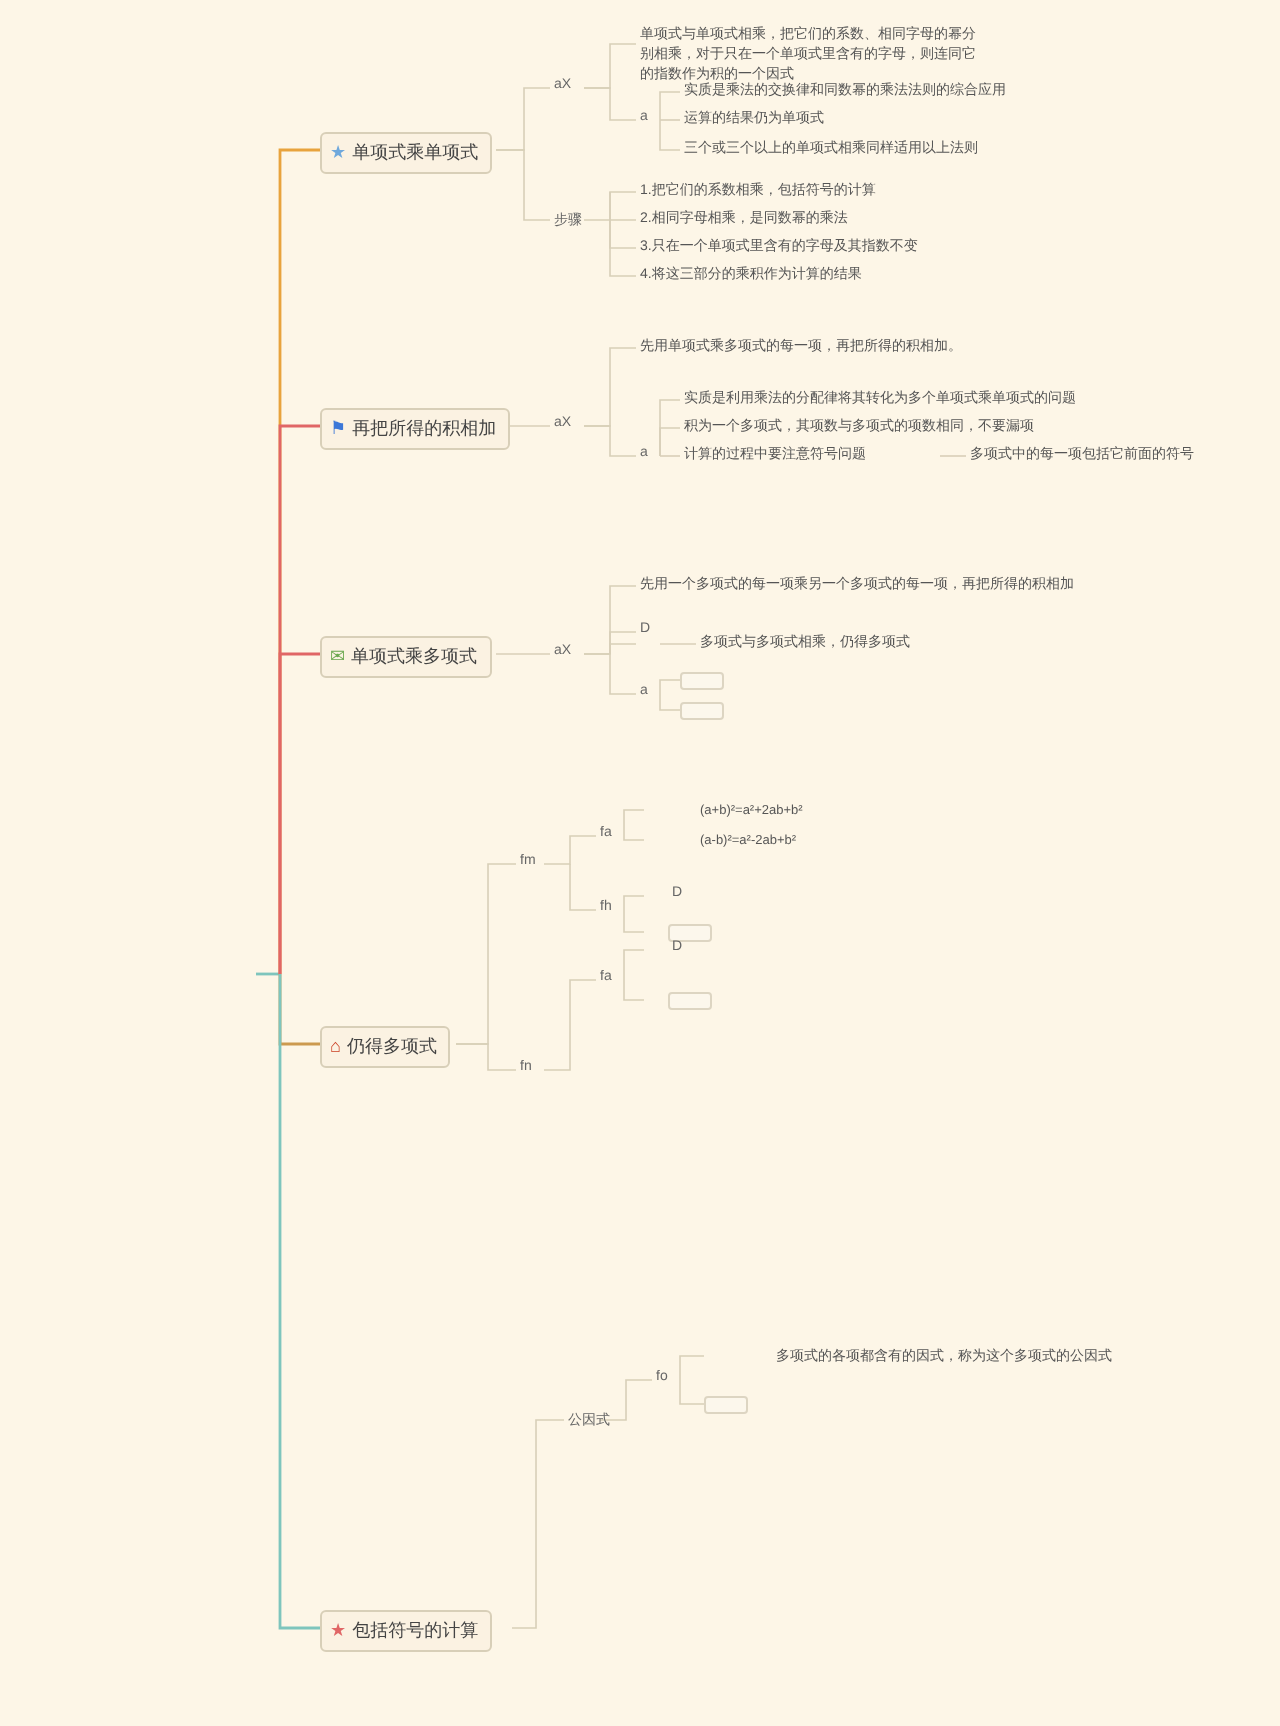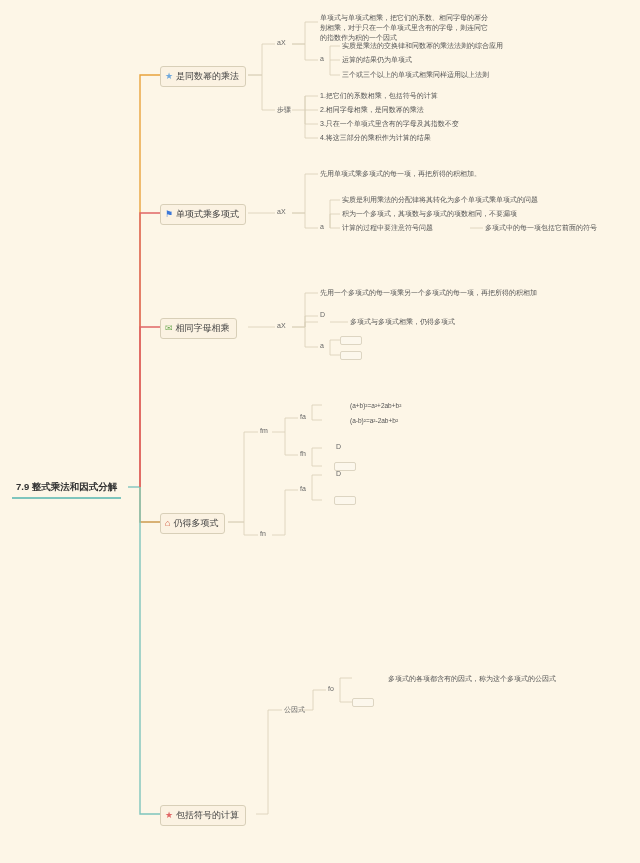--- a/index.html
+++ b/index.html
@@ -146,58 +146,55 @@
     <path d="M272 535 L 285 535 L 285 490 L 298 490" stroke="#d8cfb8" stroke-width="0.8" fill="none"></path>
     <path d="M312 490 L 312 475 L 322 475" stroke="#d8cfb8" stroke-width="0.8" fill="none"></path>
     <path d="M312 490 L 312 500 L 322 500" stroke="#d8cfb8" stroke-width="0.8" fill="none"></path>
 
     <path d="M256 814 L 268 814 L 268 710 L 282 710" stroke="#d8cfb8" stroke-width="0.8" fill="none"></path>
     <path d="M300 710 L 313 710 L 313 690 L 326 690" stroke="#d8cfb8" stroke-width="0.8" fill="none"></path>
     <path d="M340 690 L 340 678 L 352 678" stroke="#d8cfb8" stroke-width="0.8" fill="none"></path>
     <path d="M340 690 L 340 702 L 352 702" stroke="#d8cfb8" stroke-width="0.8" fill="none"></path>
   </svg>
 
-  <div class="node root">
-    <span>7.9 整式乘法和因式分解</span>
-  </div>
 
   <div class="node branch" style="left:160px; top:66px;">
     <span class="ic ic-star">★</span>
-    <span>是同数幂的乘法</span>
+    <span>单项式乘单项式</span>
   </div>
 
   <div class="node leafkey" style="left:275px; top:38px;">aX</div>
   <div class="node sub wrapnode" style="left:318px; top:12px;">单项式与单项式相乘，把它们的系数、相同字母的幂分别相乘，对于只在一个单项式里含有的字母，则连同它的指数作为积的一个因式</div>
   <div class="node leafkey" style="left:318px; top:54px;">a</div>
   <div class="node sub" style="left:340px; top:40px;">实质是乘法的交换律和同数幂的乘法法则的综合应用</div>
   <div class="node sub" style="left:340px; top:54px;">运算的结果仍为单项式</div>
   <div class="node sub" style="left:340px; top:69px;">三个或三个以上的单项式相乘同样适用以上法则</div>
 
   <div class="node leafkey" style="left:275px; top:104px;">步骤</div>
   <div class="node sub" style="left:318px; top:90px;">1.把它们的系数相乘，包括符号的计算</div>
   <div class="node sub" style="left:318px; top:104px;">2.相同字母相乘，是同数幂的乘法</div>
   <div class="node sub" style="left:318px; top:118px;">3.只在一个单项式里含有的字母及其指数不变</div>
   <div class="node sub" style="left:318px; top:132px;">4.将这三部分的乘积作为计算的结果</div>
 
   <div class="node branch" style="left:160px; top:204px;">
     <span class="ic ic-flag">⚑</span>
-    <span>单项式乘多项式</span>
+    <span>再把所得的积相加</span>
   </div>
 
   <div class="node leafkey" style="left:275px; top:207px;">aX</div>
   <div class="node sub" style="left:318px; top:168px;">先用单项式乘多项式的每一项，再把所得的积相加。</div>
   <div class="node leafkey" style="left:318px; top:222px;">a</div>
   <div class="node sub" style="left:340px; top:194px;">实质是利用乘法的分配律将其转化为多个单项式乘单项式的问题</div>
   <div class="node sub" style="left:340px; top:208px;">积为一个多项式，其项数与多项式的项数相同，不要漏项</div>
   <div class="node sub" style="left:340px; top:222px;">计算的过程中要注意符号问题</div>
   <div class="node sub" style="left:483px; top:222px;">多项式中的每一项包括它前面的符号</div>
 
   <div class="node branch" style="left:160px; top:318px;">
     <span class="ic ic-msg">✉</span>
-    <span>相同字母相乘</span>
+    <span>单项式乘多项式</span>
   </div>
 
   <div class="node leafkey" style="left:275px; top:321px;">aX</div>
   <div class="node sub" style="left:318px; top:287px;">先用一个多项式的每一项乘另一个多项式的每一项，再把所得的积相加</div>
   <div class="node leafkey" style="left:318px; top:310px;">D</div>
   <div class="node sub" style="left:348px; top:316px;">多项式与多项式相乘，仍得多项式</div>
   <div class="node leafkey" style="left:318px; top:341px;">a</div>
   <div class="node emptybox" style="left:340px; top:336px;"></div>
   <div class="node emptybox" style="left:340px; top:351px;"></div>
 

